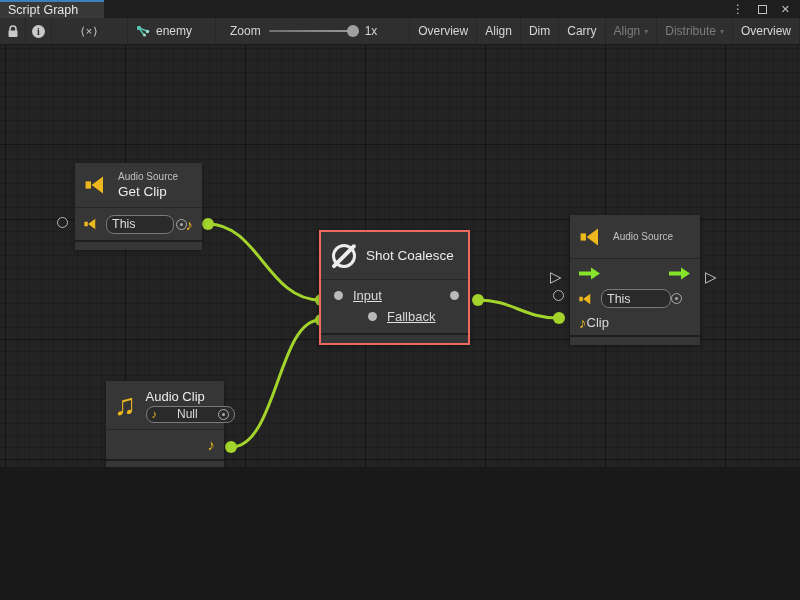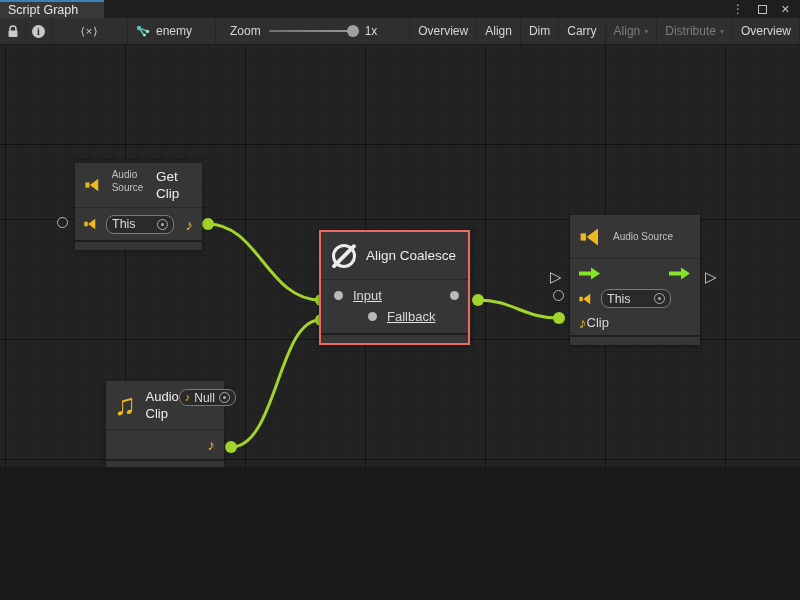--- a/index.html
+++ b/index.html
@@ -40,31 +40,31 @@
       repeating-linear-gradient(0deg,  rgba(0,0,0,0.33) 0 1px, transparent 1px 120px),
       repeating-linear-gradient(90deg, rgba(0,0,0,0.13) 0 1px, transparent 1px 12px),
       repeating-linear-gradient(0deg,  rgba(0,0,0,0.13) 0 1px, transparent 1px 12px);
     background-position:5px 0, 0 100px, 5px 0, 0 100px;
   }
   #wires { position:absolute; top:0; left:0; width:800px; height:555px; }
 
   
   .node { position:absolute; background:#363636; color:#e2e2e2; box-shadow:0 1px 4px rgba(0,0,0,0.4); }
   .node-header { display:flex; align-items:center; gap:9px; padding:0 10px; }
-  .hdr-texts { display:flex; flex-direction:row; justify-content:center; }
+  .hdr-texts { display:flex; flex-direction:column; justify-content:center; }
   .hdr-category { font-size:10px; color:#c0c0c0; line-height:13px; }
   .hdr-title { font-size:13.5px; color:#ececec; line-height:17px; }
   .divider { height:1px; background:#272727; }
   .gap-divider { height:2px; background:#1e1e1e; }
   .node-footer { height:8px; background:#363636; }
   .prow { display:flex; align-items:center; padding:0 9px; }
   .speaker-sm { width:15px; height:14px; flex:none; }
   .note { color:#edb71e; font-size:15px; line-height:1; }
   .note-big { color:#edb71e; font-size:30px; line-height:1; }
-  .objfield { display:flex; align-items:center; background:#2a2a2a; border:1px solid #7a7a7a; border-radius:8px; padding:0 5px; height:19px; font-size:12.5px; color:#dcdcdc; gap:4px; }
+  .objfield { display:flex; align-items:center; background:#2a2a2a; border:1px solid #7a7a7a; border-radius:8px; padding:0 5px; height:19px; font-size:12.5px; color:#dcdcdc; gap:20px; }
   .target-ic { width:11px; height:11px; border:1.2px solid #aaa; border-radius:50%; position:relative; flex:none; }
   .target-ic::after { content:""; position:absolute; left:50%; top:50%; width:3px; height:3px; margin:-1.5px 0 0 -1.5px; border-radius:50%; background:#aaa; }
   .port-dot { width:9px; height:9px; border-radius:50%; background:#b9b9b9; flex:none; }
   .port-label { font-size:13px; color:#d9d9d9; margin-left:10px; }
 
   
   .null-ic { position:relative; width:26px; height:26px; flex:none; }
   .null-ic .ring { position:absolute; inset:1px; border:3.5px solid #ececec; border-radius:50%; }
   .null-ic .slash { position:absolute; left:50%; top:-3px; width:3.5px; height:32px; margin-left:-1.75px; background:#ececec; transform:rotate(45deg); border-radius:2px; }
 
@@ -193,21 +193,21 @@
       <div class="gap-divider"></div>
       <div class="node-footer"></div>
     </div>
 
     <div class="node sel" style="left:319px; top:185px; width:151px;">
       <div class="node-header" style="height:47px;">
         <span class="null-ic">
           <span class="slash"></span>
           <span class="ring"></span>
         </span>
-        <span class="hdr-title">Align Coalesce</span>
+        <span class="hdr-title">Shot Coalesce</span>
       </div>
       <div class="divider"></div>
       <div style="padding:5px 0 6px;text-decoration:underline;">
         <div class="prow" style="height:21px;">
           <span class="port-dot" style="margin-left:4px;"></span>
           <span class="port-label">Input</span>
           <span class="spacer"></span>
           <span class="port-dot"></span>
         </div>
         <div class="prow" style="height:21px;padding-left:43px;">

